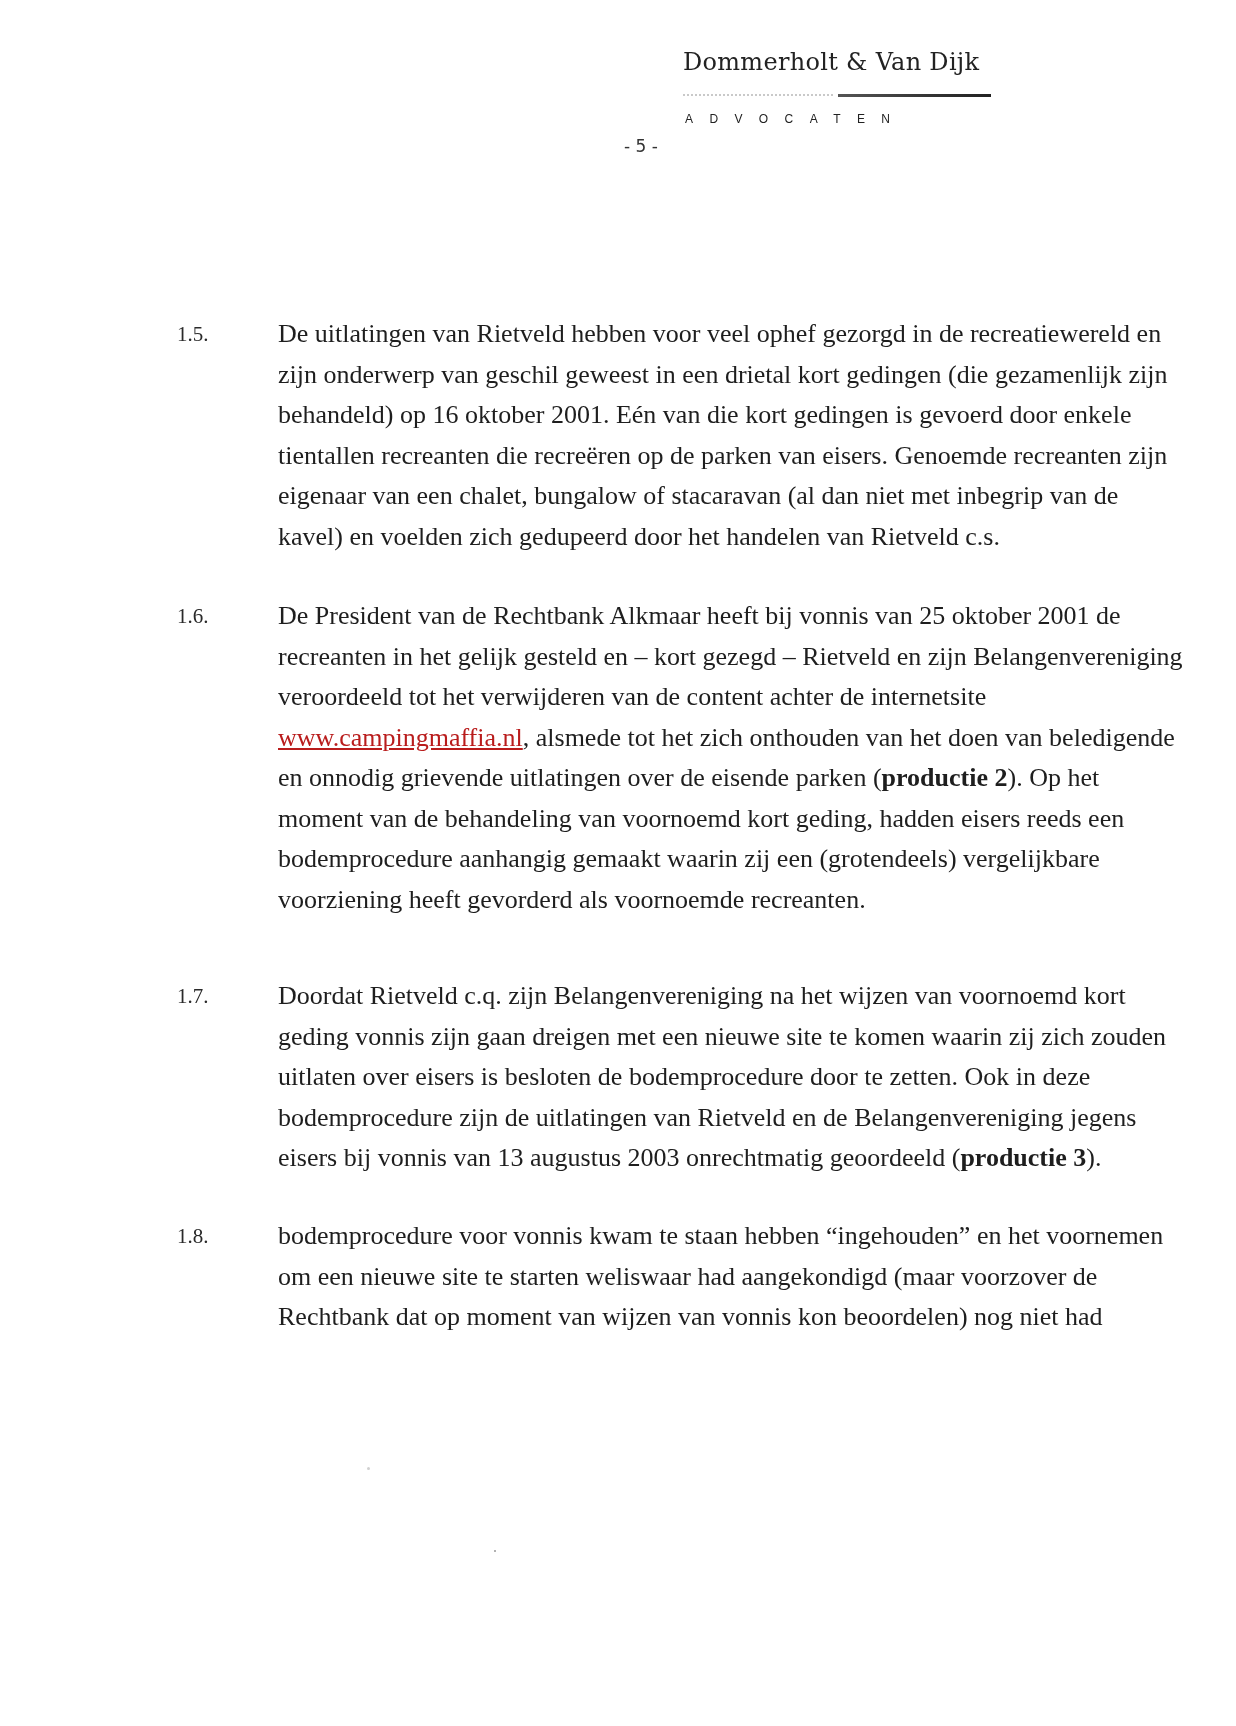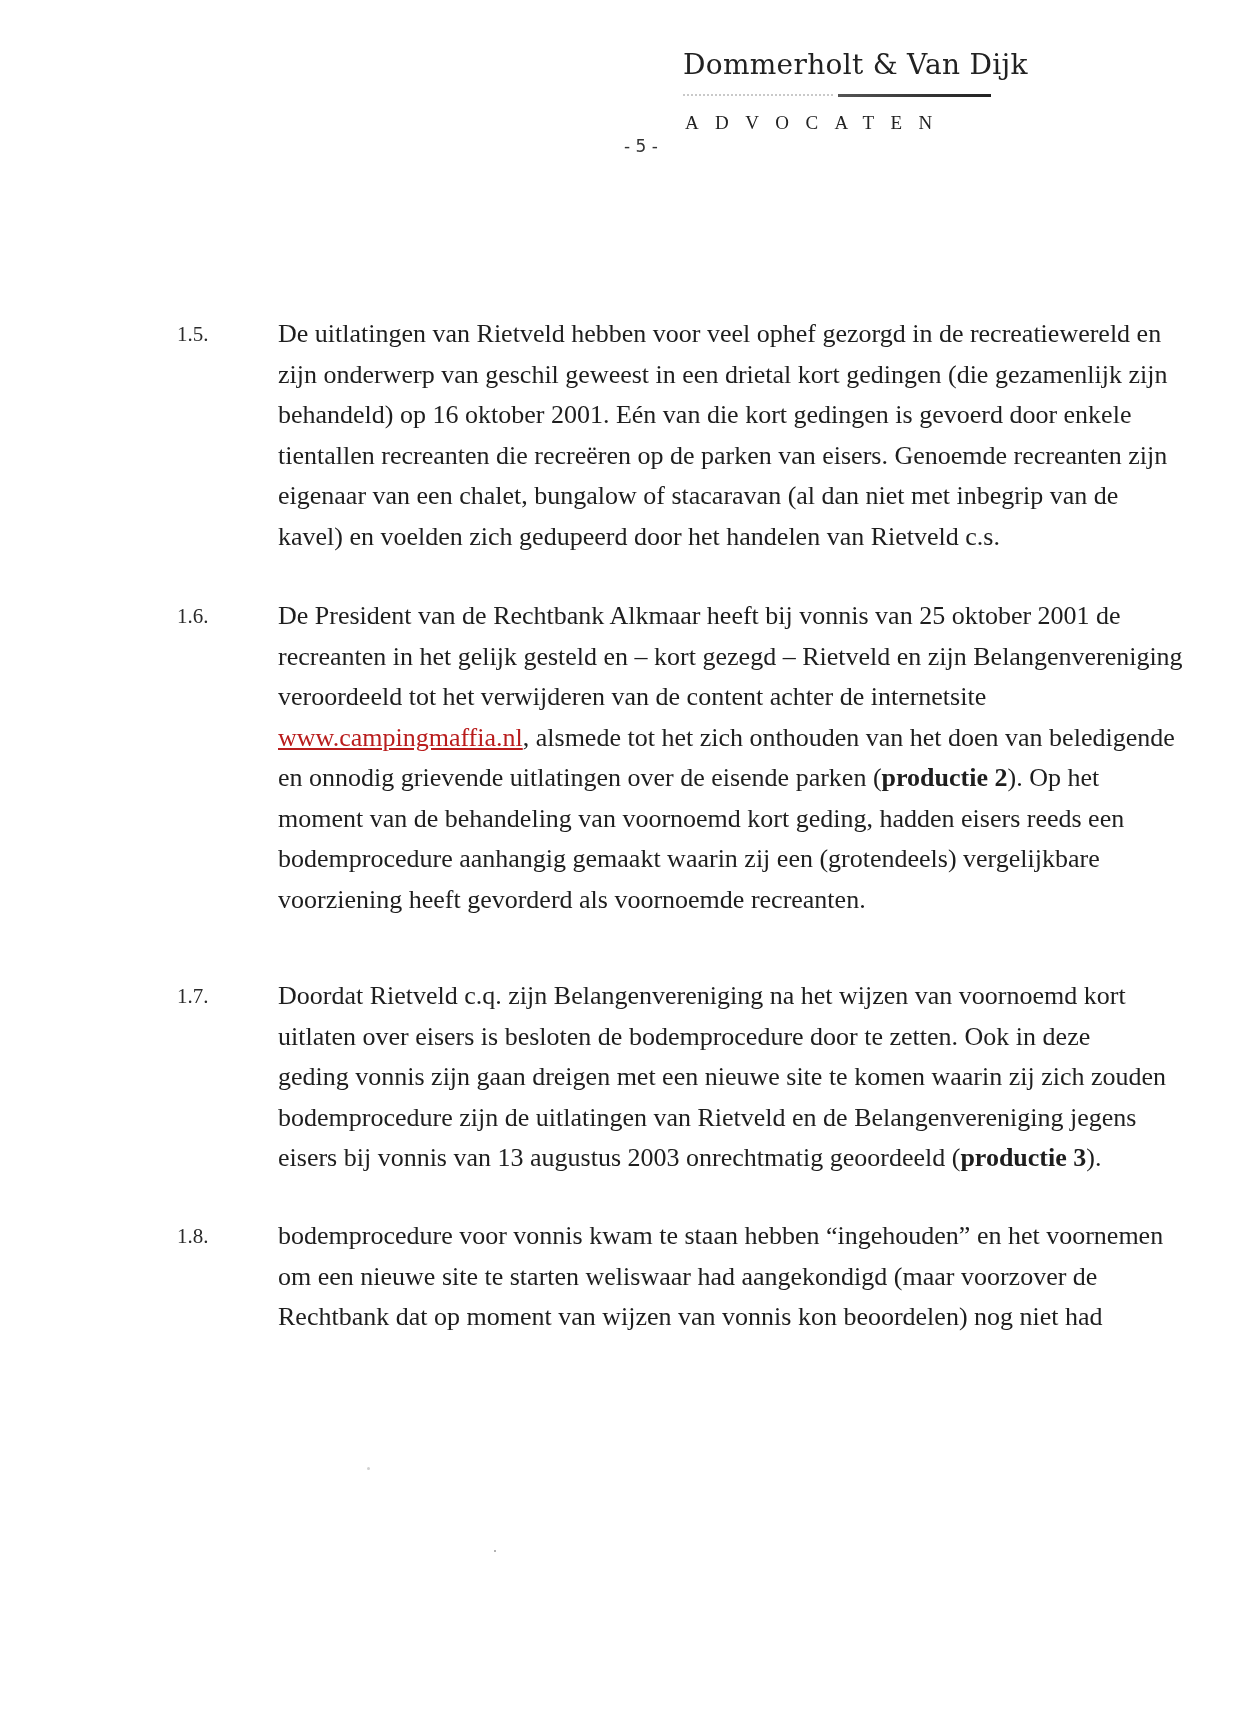--- a/index.html
+++ b/index.html
@@ -4,35 +4,35 @@
   <style>
     html, body { margin: 0; padding: 0; background: #ffffff; }
     body {
       width: 1236px; height: 1726px; position: relative; overflow: hidden;
       font-family: "Liberation Serif", "DejaVu Serif", serif;
       color: #1c1c1c;
     }
     .firm-name {
       position: absolute; left: 683px; top: 48px;
       font-family: "DejaVu Serif", "Liberation Serif", serif;
-      font-size: 28px; letter-spacing: 0.3px; color: #222;
+      font-size: 24px; letter-spacing: 0.3px; color: #222;
       white-space: nowrap;
     }
     .rule-faint {
       position: absolute; left: 683px; top: 94px; width: 150px; height: 0;
       border-top: 2px dotted #c9c9c9;
     }
     .rule-solid {
       position: absolute; left: 838px; top: 94px; width: 153px; height: 3px;
       background: linear-gradient(90deg, #555 0%, #333 60%, #222 100%);
     }
     .firm-sub {
       position: absolute; left: 685px; top: 112px;
-      font-family: Liberation Serif, serif;
-      font-size: 19px; letter-spacing: 16.4px; color: #222; white-space: nowrap;
+      font-family: Liberation Sans, sans-serif;
+      font-size: 12px; letter-spacing: 16.4px; color: #222; white-space: nowrap;
     }
     .page-number {
       position: absolute; left: 624px; top: 136px;
       font-family: "DejaVu Sans", "Liberation Sans", sans-serif;
       font-size: 17px; color: #333; white-space: nowrap;
     }
     .para { position: absolute; left: 0; width: 1236px; }
     .para-num {
       position: absolute; left: 177px; top: 0;
       font-size: 21px; line-height: 40.5px; color: #2a2a2a; text-align: right;
@@ -83,22 +83,22 @@
         <span class="line"><span>en onnodig grievende uitlatingen over de eisende parken (</span><b>productie 2</b><span>). Op het</span></span>
         <span class="line"><span>moment van de behandeling van voornoemd kort geding, hadden eisers reeds een</span></span>
         <span class="line"><span>bodemprocedure aanhangig gemaakt waarin zij een (grotendeels) vergelijkbare</span></span>
         <span class="line"><span>voorziening heeft gevorderd als voornoemde recreanten.</span></span>
       </div>
   </div>
   <div class="para" id="p17">
     <div class="para-num">1.7.</div>
     <div class="para-body">
         <span class="line"><span>Doordat Rietveld c.q. zijn Belangenvereniging na het wijzen van voornoemd kort</span></span>
+        <span class="line"><span>geding vonnis zijn gaan dreigen met een nieuwe site te komen waarin zij zich zouden</span></span>
         <span class="line"><span>uitlaten over eisers is besloten de bodemprocedure door te zetten. Ook in deze</span></span>
-        <span class="line"><span>geding vonnis zijn gaan dreigen met een nieuwe site te komen waarin zij zich zouden</span></span>
         <span class="line"><span>bodemprocedure zijn de uitlatingen van Rietveld en de Belangenvereniging jegens</span></span>
         <span class="line"><span>eisers bij vonnis van 13 augustus 2003 onrechtmatig geoordeeld (</span><b>productie 3</b><span>).</span></span>
       </div>
   </div>
   <div class="para" id="p18">
     <div class="para-num">1.8.</div>
     <div class="para-body">
         <span class="line"><span>bodemprocedure voor vonnis kwam te staan hebben “ingehouden” en het voornemen</span></span>
         <span class="line"><span>om een nieuwe site te starten weliswaar had aangekondigd (maar voorzover de</span></span>
         <span class="line"><span>Rechtbank dat op moment van wijzen van vonnis kon beoordelen) nog niet had</span></span>

